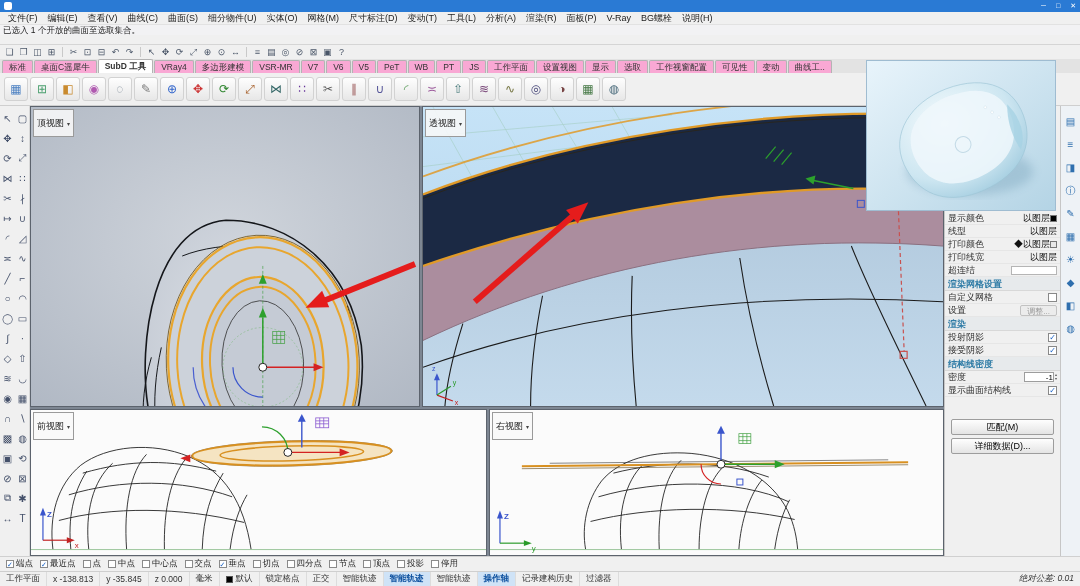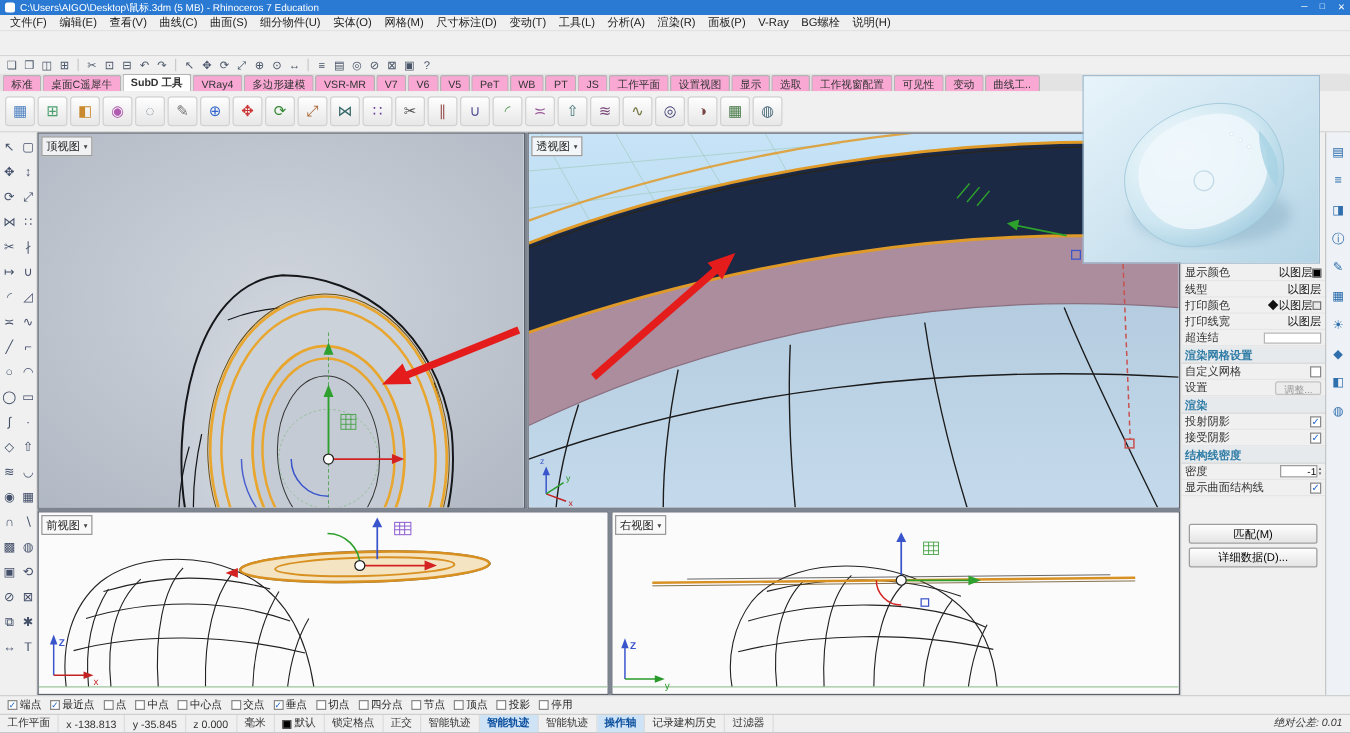--- a/index.html
+++ b/index.html
@@ -34,21 +34,21 @@
   .leftstrip { width:30px; background:#f0f0f0; display:grid; grid-template-columns:15px 15px; grid-auto-rows:20px; align-content:start; padding-top:2px; border-right:1px solid #d8d8d8; }
   .lsi { display:flex; align-items:center; justify-content:center; font-size:10px; color:#44506a; }
 
   .vpwrap { width:914px; height:450px; background:#7d8692; position:relative; }
   .vp { position:absolute; border:1px solid #5c636d; overflow:hidden; background:#fff; }
   #vp-top    { left:0;   top:0;   width:390px; height:301px; }
   #vp-persp  { left:392px; top:0; width:522px; height:301px; }
   #vp-front  { left:0;   top:303px; width:457px; height:147px; }
   #vp-right  { left:459px; top:303px; width:455px; height:147px; }
   .vp svg { display:block; width:100%; height:100%; }
-  .vplabel { position:absolute; top:2px; left:2px; height:16px; display:flex; align-items:center; gap:3px; background:rgba(248,248,248,.88); border:1px solid #9a9a9a; padding:0 3px; font-size:9px; color:#222; z-index:5; }
+  .vplabel { position:absolute; top:2px; left:2px; height:28px; display:flex; align-items:center; gap:3px; background:rgba(248,248,248,.88); border:1px solid #9a9a9a; padding:0 3px; font-size:9px; color:#222; z-index:5; }
   .varr { font-size:6px; color:#444; }
 
   .rpanel { width:116px; background:#f0f0f0; border-left:1px solid #c6c6c6; padding-top:106px; font-size:9px; }
   .prow { display:flex; align-items:center; height:13px; padding:0 3px; border-bottom:1px solid #e6e6e6; }
   .plabel { flex:1; color:#333; white-space:nowrap; overflow:hidden; }
   .pval { color:#111; display:flex; align-items:center; gap:2px; white-space:nowrap; }
   .swatch { width:7px; height:7px; border:1px solid #777; display:inline-block; }
   .psection { height:14px; line-height:14px; padding:0 3px; background:#e7eaec; color:#2f7ca6; font-weight:bold; border-bottom:1px solid #d8d8d8; }
   .pcb { width:9px; height:9px; border:1px solid #888; background:#fff; font-size:8px; line-height:8px; text-align:center; color:#1a62c5; }
   .pbtn { display:block; width:calc(100% - 12px); margin:3px 6px 0 6px; height:16px; font-size:9px; background:linear-gradient(#fefefe,#e4e4e4); border:1px solid #9d9d9d; border-radius:2px; font-family:inherit; }
@@ -74,21 +74,20 @@
   .render-overlay { position:absolute; left:866px; top:60px; width:190px; height:151px; z-index:20; border:1px solid #9fbcd1; }
   .render-overlay svg { display:block; width:100%; height:100%; }
 </style>
 </head>
 <body>
 
 <div class="app">
 
   <div class="titlebar">
     <span class="appicon"></span>
-    <span class="title">C:\Users\AIGO\Desktop\鼠标.3dm (5 MB) - Rhinoceros 7 Education</span>
     <span class="win-controls">
         <span class="winbtn">─</span>
         <span class="winbtn">□</span>
         <span class="winbtn">✕</span>
       </span>
   </div>
 
   <div class="menubar">
       <span class="menu-item">文件(F)</span>
       <span class="menu-item">编辑(E)</span>
@@ -103,20 +102,21 @@
       <span class="menu-item">工具(L)</span>
       <span class="menu-item">分析(A)</span>
       <span class="menu-item">渲染(R)</span>
       <span class="menu-item">面板(P)</span>
       <span class="menu-item">V-Ray</span>
       <span class="menu-item">BG螺栓</span>
       <span class="menu-item">说明(H)</span>
     </div>
 
   <div class="cmdarea">
+    <div class="cmd-history">已选入 1 个开放的曲面至选取集合。</div>
   </div>
 
   <div class="toolbar1">
       <span class="t1i">❏</span>
       <span class="t1i">❐</span>
       <span class="t1i">◫</span>
       <span class="t1i">⊞</span>
       <span class="t1sep"></span>
       <span class="t1i">✂</span>
       <span class="t1i">⊡</span>

